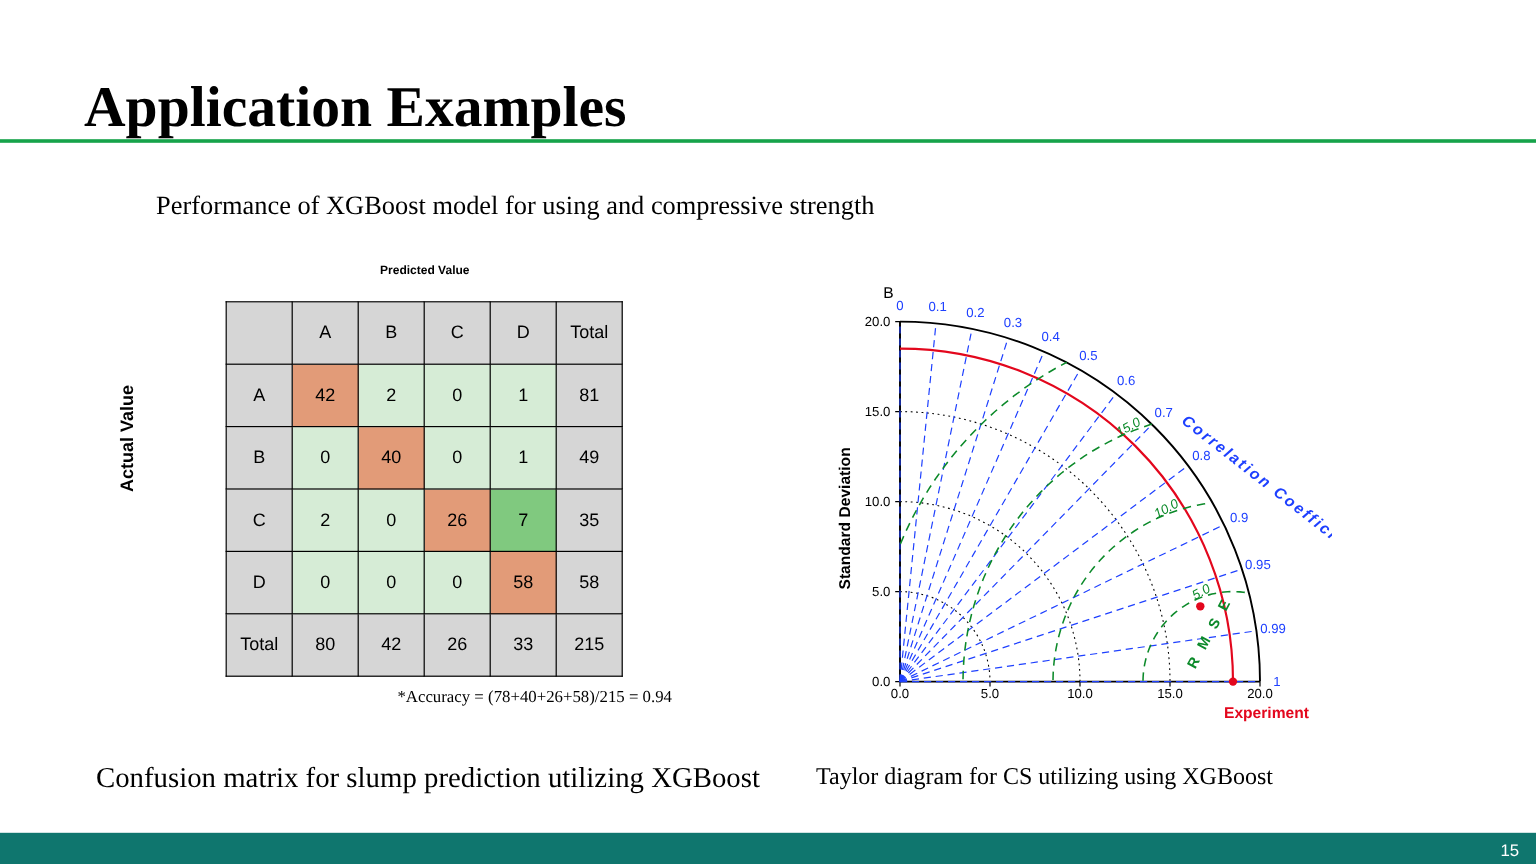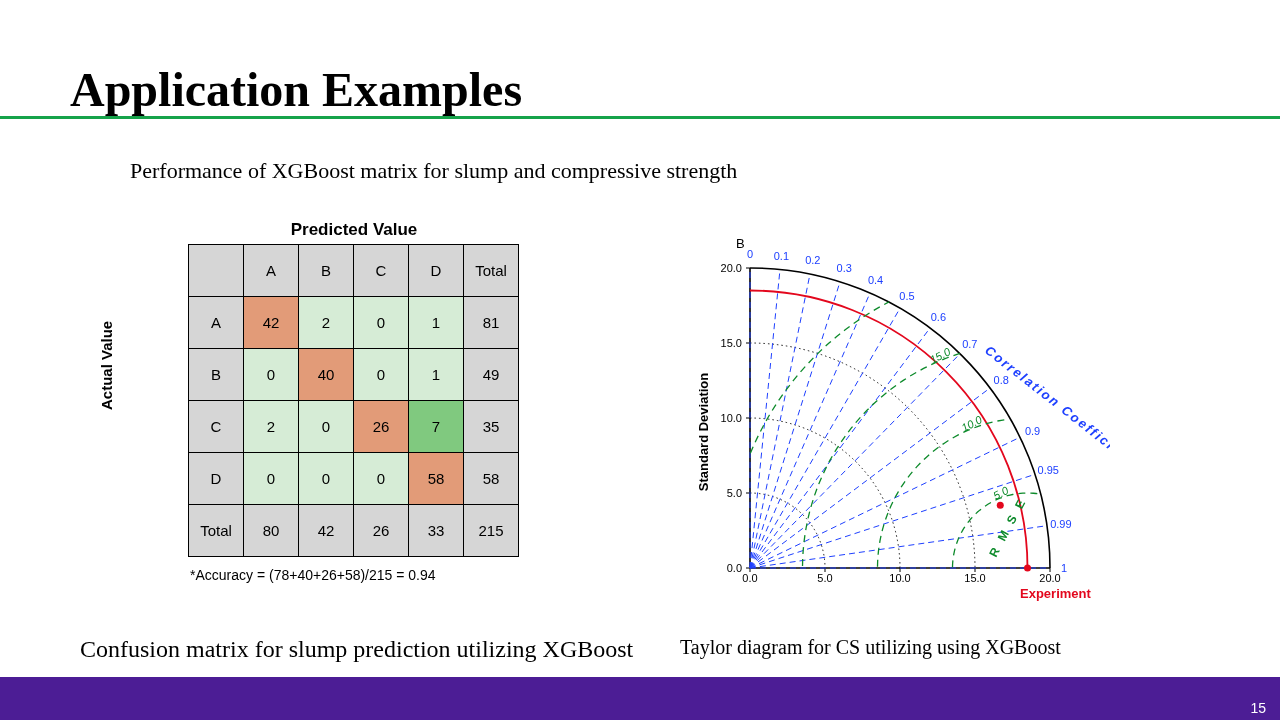--- a/index.html
+++ b/index.html
@@ -34,25 +34,25 @@
   }
   .cm-wrapper {
     position: absolute;
     top: 220px;
     left: 60px;
     width: 500px;
   }
   .cm-top-label {
     font-family: Arial, sans-serif;
     font-weight: bold;
-    font-size: 17px;
+    font-size: 10px;
     text-align: center;
     width: 332px;
     margin-left: 128px;
-    margin-bottom: 4px;
+    margin-bottom: 20px;
   }
   .cm-side-label {
     font-family: Arial, sans-serif;
     font-weight: bold;
     font-size: 15px;
     position: absolute;
     left: 38px;
     top: 190px;
     transform: rotate(-90deg);
     transform-origin: left top;
@@ -68,24 +68,25 @@
     text-align: center;
     font-family: Arial, sans-serif;
     font-size: 15px;
     background: #e5e5e5;
   }
   .cm-table td.hdr { background: #d6d6d6; }
   .cm-table td.diag { background: #e29b78; }
   .cm-table td.light { background: #d6ecd6; }
   .cm-table td.green { background: #80c97f; }
   .cm-note {
-    font-family: Liberation Sans, sans-serif;
+    font-family: Liberation Serif, serif;
     font-size: 14px;
     margin-left: 130px;
     margin-top: 10px;
+    text-align: right;
   }
   .caption-left {
     position: absolute;
     top: 636px;
     left: 80px;
     font-size: 24px;
   }
   .caption-right {
     position: absolute;
     top: 636px;
@@ -97,38 +98,38 @@
     top: 232px;
     left: 690px;
     width: 420px;
     height: 370px;
   }
   .footer-bar {
     position: absolute;
     bottom: 0;
     left: 0;
     width: 1280px;
-    height: 43px;
-    background: #4c1d95;
+    height: 26px;
+    background: #0f766e;
   }
   .page-num {
     position: absolute;
     right: 14px;
     bottom: 4px;
     color: #fff;
     font-family: Arial, sans-serif;
     font-size: 14px;
   }
 </style>
 </head>
 <body>
 
 <div class="title">Application Examples</div>
 <div class="title-rule"></div>
-<div class="subtitle">Performance of XGBoost matrix for slump and compressive strength</div>
+<div class="subtitle">Performance of XGBoost model for using and compressive strength</div>
 
 <div class="cm-wrapper">
   <div class="cm-top-label">Predicted Value</div>
   <div class="cm-side-label">Actual Value</div>
   <table class="cm-table">
     <tbody>
         <tr>
       <td class="hdr"></td>
       <td class="hdr">A</td>
       <td class="hdr">B</td>

